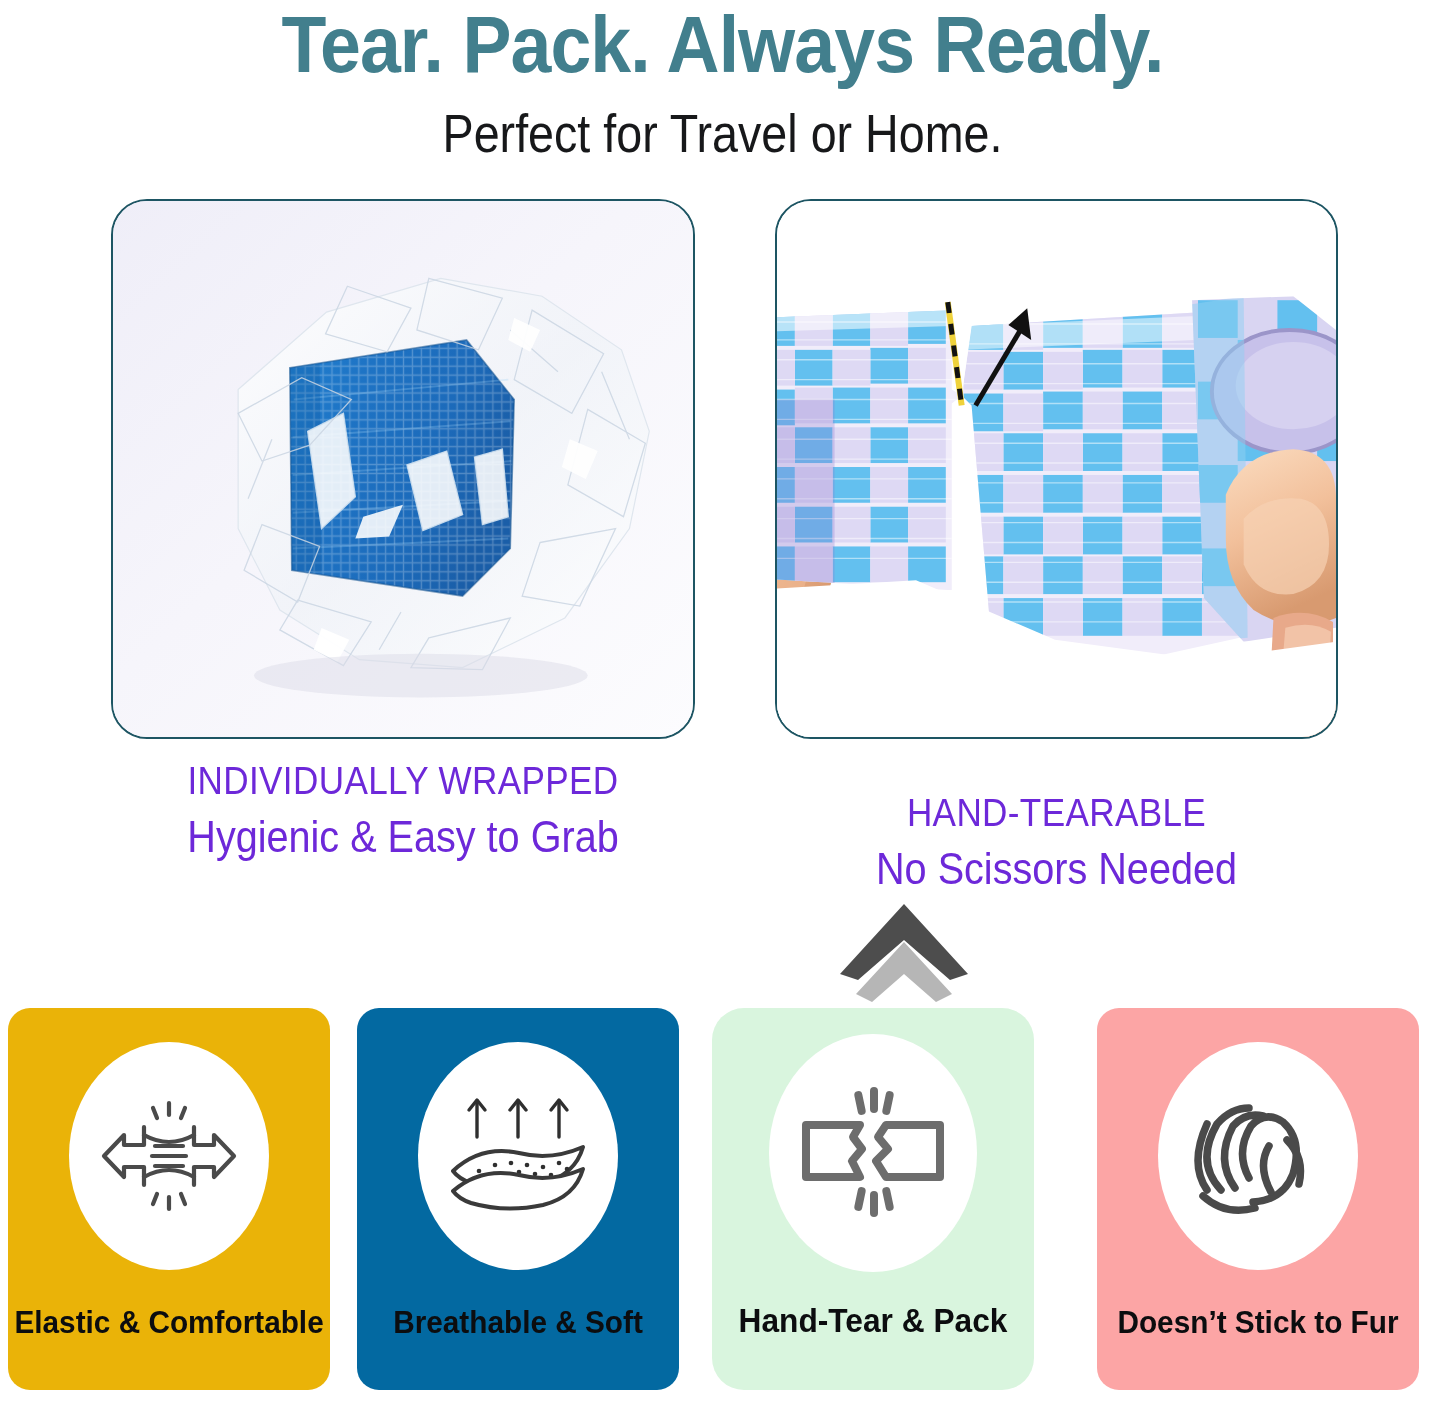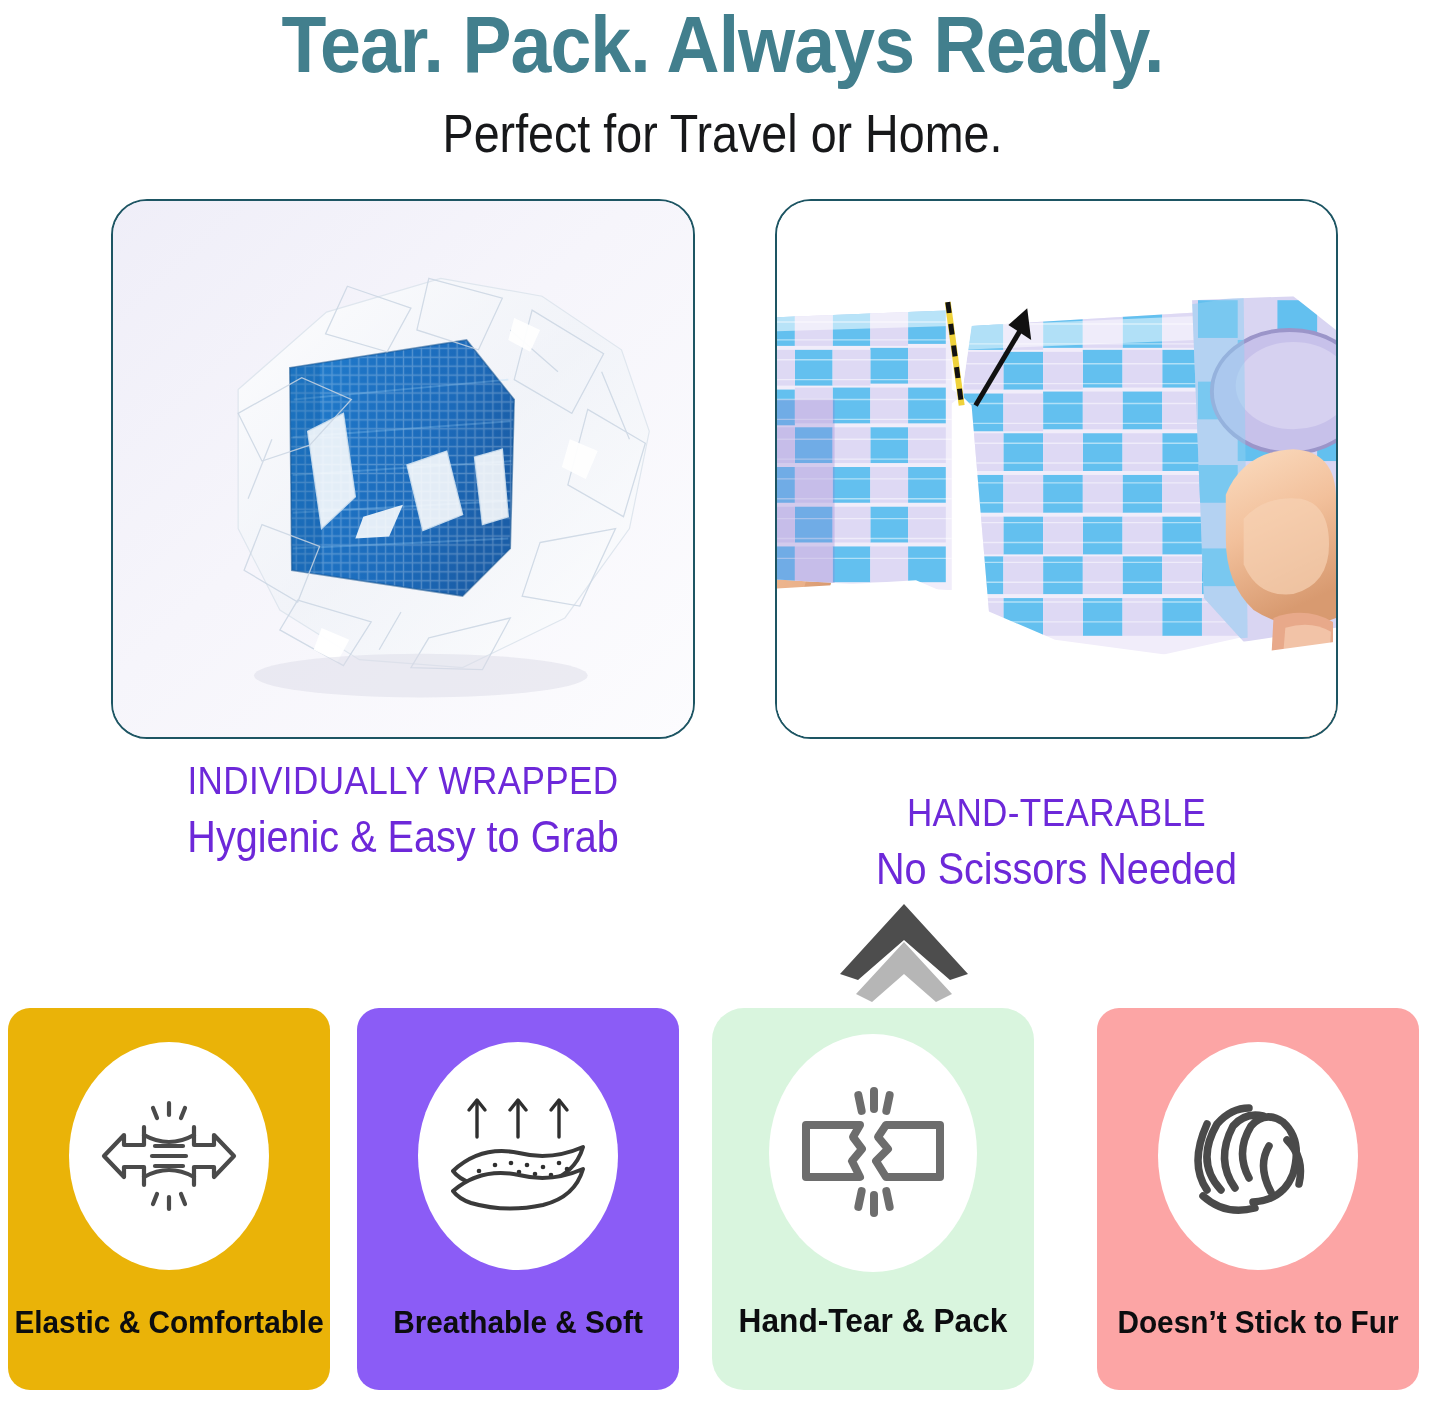--- a/index.html
+++ b/index.html
@@ -109,21 +109,21 @@
   
   .feature-card {
     position: absolute;
     top: 1008px;
     width: 322px;
     height: 382px;
     border-radius: 22px;
     box-sizing: border-box;
   }
   #feature-card-0 { left: 8px;    background: #eab308; }
-  #feature-card-1 { left: 357px;  background: #8b5cf6; }
+  #feature-card-1 { left: 357px;  background: #0369a1; }
   #feature-card-2 { left: 712px;  background: #d9f5de; border-radius: 32px; }
   #feature-card-3 { left: 1097px; background: #fca5a5; }
 
   .feature-oval {
     position: absolute;
     left: 50%;
     transform: translateX(-50%);
     top: 34px;
     width: 200px;
     height: 228px;

